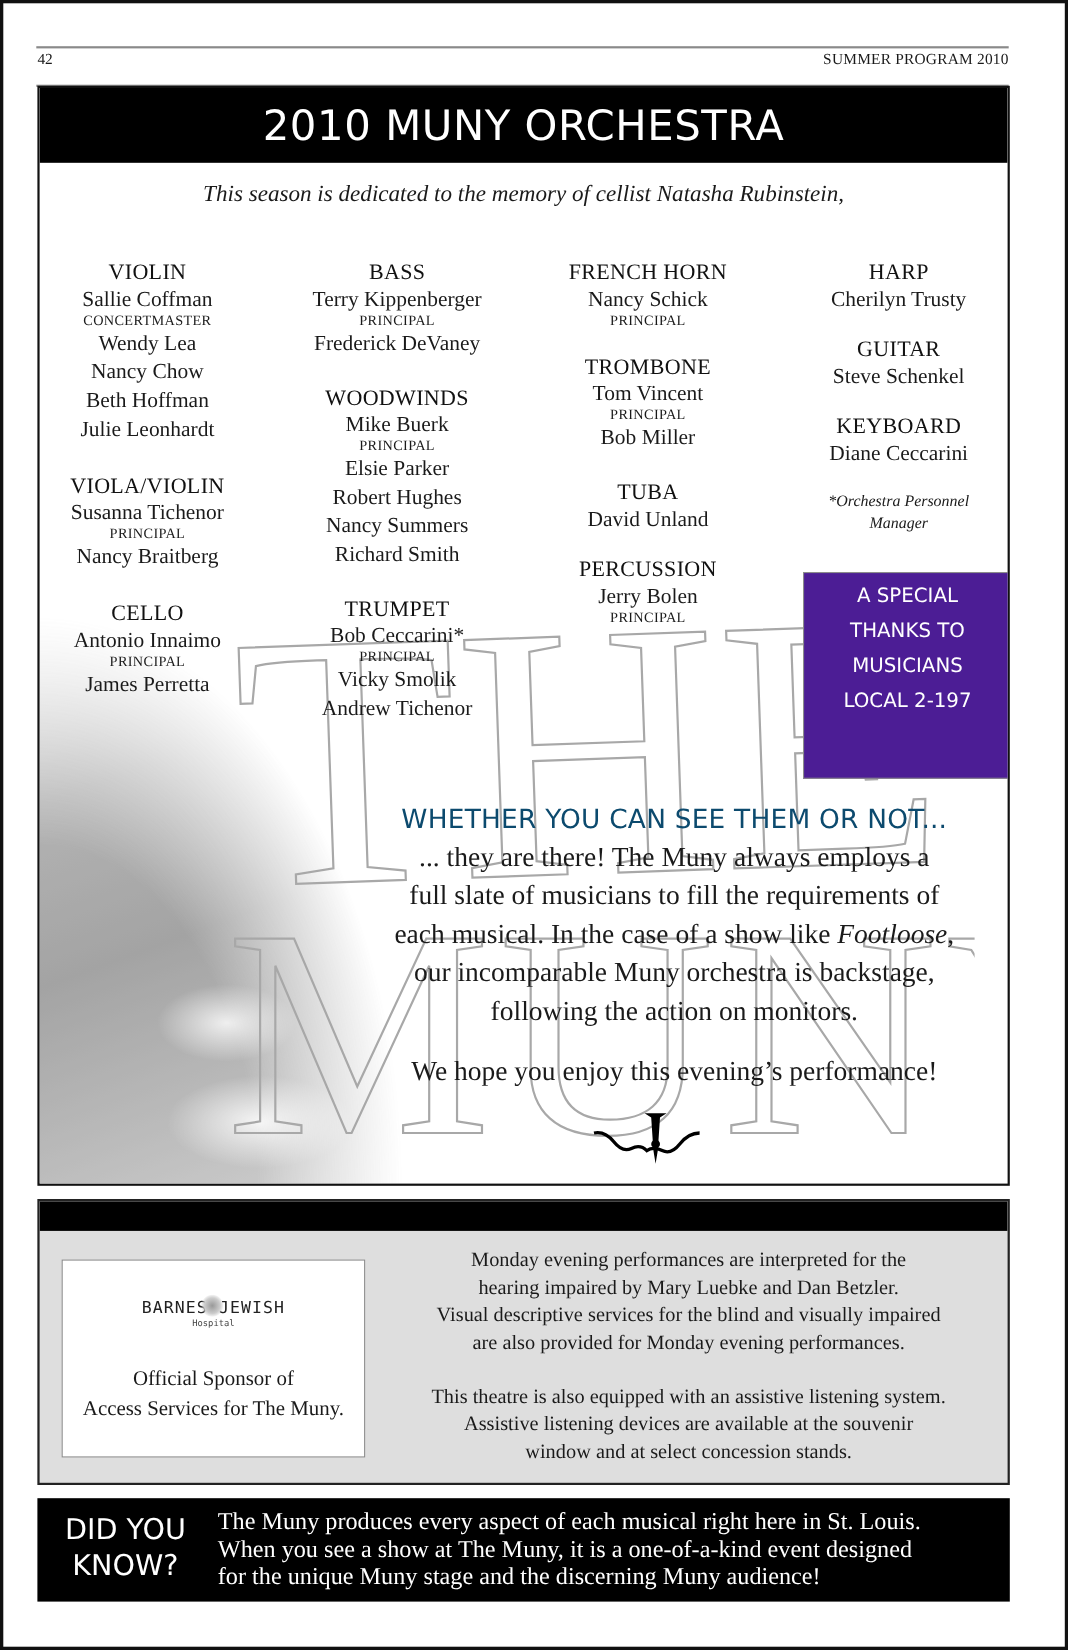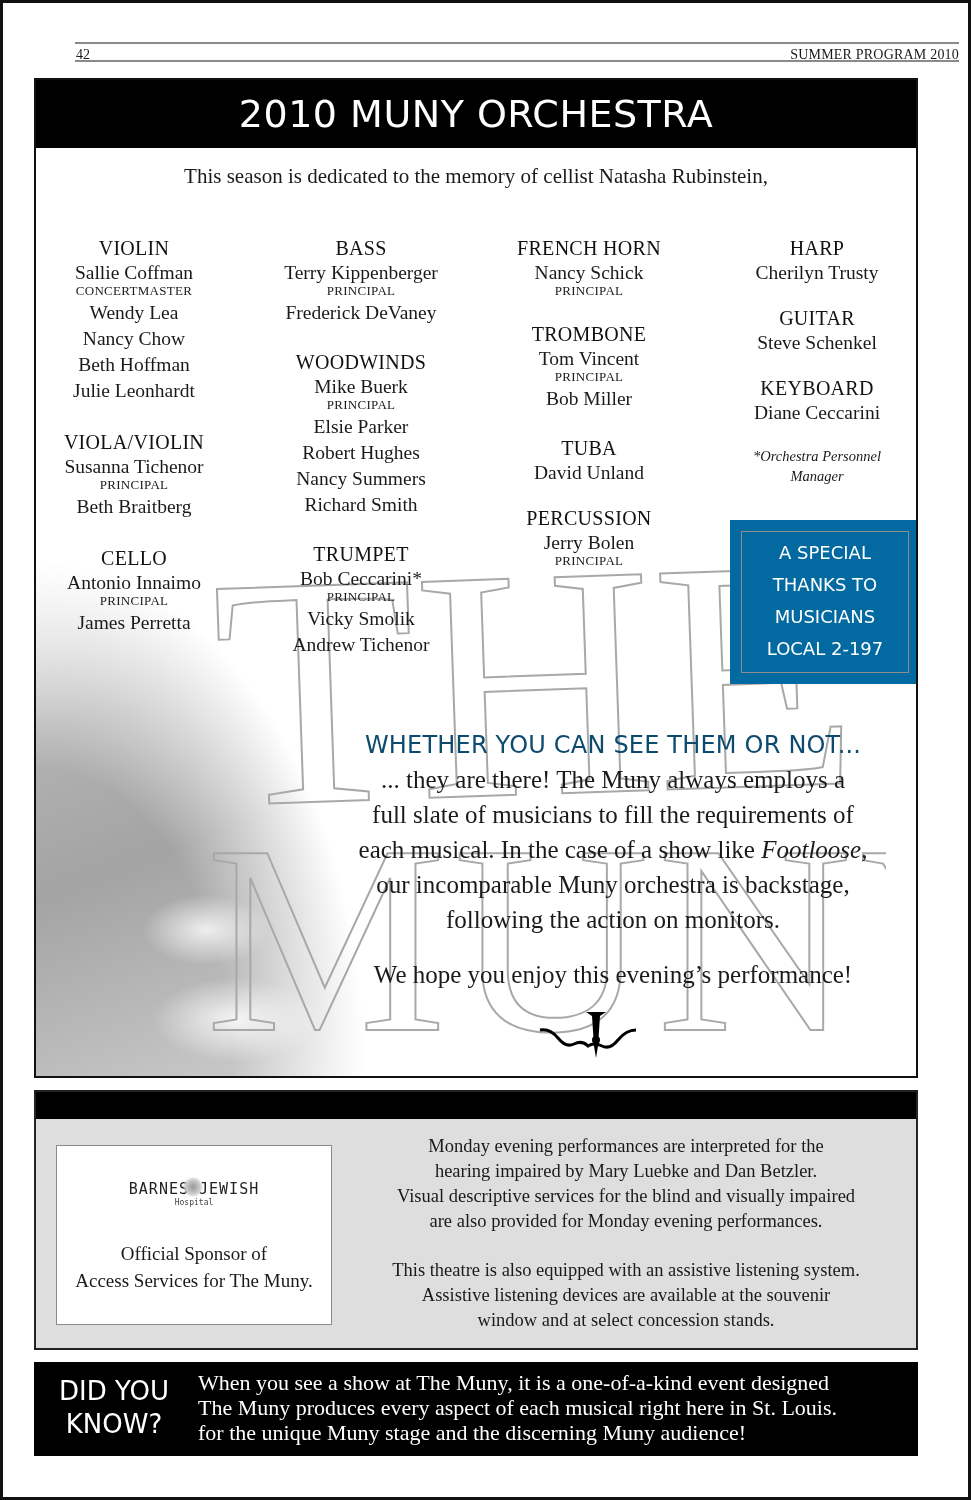--- a/index.html
+++ b/index.html
@@ -1,30 +1,30 @@
 <!DOCTYPE html>
 <html><head>
 <meta charset="utf-8">
 <style>
   * { box-sizing: border-box; margin: 0; padding: 0; }
   html, body { width: 971px; height: 1500px; background: #fff; overflow: hidden; }
   body { position: relative; font-family: "Liberation Serif", "DejaVu Serif", serif; color: #1a1a1a; }
   .frame { position: absolute; left: 0; top: 0; width: 971px; height: 1500px; border: 3px solid #111; }
 
   
-  .run-head { position: absolute; left: 33px; top: 42px; width: 884px; height: 20px;
-    border-top: 2px solid #8a8a8a; border-bottom: 2px solid #8a8a8a; margin-left: 42px; }
+  .run-head { position: absolute; left: 33px; top: 42px; width: 884px; height: 37px;
+    border-top: 2px solid #8a8a8a; border-bottom: 2px solid #8a8a8a; }
   .run-head .pg { position: absolute; left: 1px; top: 3px; font-size: 14px; }
   .run-head .title { position: absolute; right: 0; top: 3px; font-size: 14px; letter-spacing: 0.2px; }
 
   
   .main-box { position: absolute; left: 34px; top: 78px; width: 884px; height: 1000px; border: 2px solid #111; overflow: hidden; }
   .title-bar { position: absolute; left: 0; top: 0; width: 100%; height: 68px; background: #000; color: #fff;
     font-family: "DejaVu Sans", "Liberation Sans", sans-serif; font-size: 38px; text-align: center; line-height: 68px; letter-spacing: 0.5px; }
-  .dedication { position: absolute; left: 0; top: 84px; width: 100%; text-align: center; font-size: 21px; line-height: 25px; }
+  .dedication { position: absolute; left: 0; top: 84px; width: 100%; text-align: center; font-style: italic; font-size: 21px; line-height: 25px; }
 
   
   .photo { position: absolute; left: 0; top: 450px; width: 330px; height: 550px;
     background:
       radial-gradient(ellipse 120px 60px at 200px 490px, rgba(255,255,255,0.85), rgba(255,255,255,0) 70%),
       radial-gradient(ellipse 90px 50px at 170px 400px, rgba(255,255,255,0.8), rgba(255,255,255,0) 70%),
       linear-gradient(160deg, #cfcfcf 0%, #9a9a9a 30%, #858585 55%, #a5a5a5 80%, #c0c0c0 100%);
     -webkit-mask-image: radial-gradient(ellipse 330px 520px at 0% 100%, #000 60%, transparent 100%);
     mask-image: radial-gradient(ellipse 330px 520px at 0% 100%, #000 60%, transparent 100%);
     opacity: 0.75; }
@@ -36,21 +36,21 @@
   .col.c1 { left: 4px; width: 188px; }
   .col.c2 { left: 232px; width: 186px; }
   .col.c3 { left: 460px; width: 186px; }
   .col.c4 { left: 688px; width: 186px; }
   .section { margin-bottom: 20px; }
   .sec-head { font-family: Liberation Serif, serif; font-size: 20px; font-weight: normal; letter-spacing: 0.3px; line-height: 24px; color: #111; }
   .member { font-size: 19.5px; line-height: 26px; }
   .role { font-size: 13px; line-height: 14px; letter-spacing: 0.3px; margin-top: -2px; margin-bottom: 2px; }
   .footnote { font-size: 14.5px; font-style: italic; line-height: 20px; margin-top: 4px; }
 
-  .thanks-box { position: absolute; left: 694px; top: 440px; width: 190px; height: 164px; background: #0369a1; padding: 11px; }
+  .thanks-box { position: absolute; left: 694px; top: 440px; width: 190px; height: 188px; background: #4c1d95; padding: 0; }
   .thanks-inner { width: 100%; height: 100%; border: 1.5px solid #8c8c8c; color: #fff; text-align: center;
     font-family: "DejaVu Sans", "Liberation Sans", sans-serif; font-size: 18px; line-height: 32px; padding-top: 5px; }
 
   .message { position: absolute; left: 292px; top: 648px; width: 570px; text-align: center; }
   .msg-head { font-family: "DejaVu Sans", "Liberation Sans", sans-serif; font-size: 24px; line-height: 34px; color: #0c4a6e; letter-spacing: 0.2px; text-align: center; }
   .msg-body { font-size: 25px; line-height: 35px; }
   .msg-body em { font-style: italic; }
   .msg-close { font-size: 25px; line-height: 35px; margin-top: 20px; }
   .ornament { position: absolute; left: 500px; top: 930px; width: 120px; height: 52px; }
 
@@ -102,21 +102,21 @@
       <div class="role">CONCERTMASTER</div>
       <div class="member">Wendy Lea</div>
       <div class="member">Nancy Chow</div>
       <div class="member">Beth Hoffman</div>
       <div class="member">Julie Leonhardt</div>
     </div>
     <div class="section" style="margin-top:26px">
       <div class="sec-head">VIOLA/VIOLIN</div>
       <div class="member">Susanna Tichenor</div>
       <div class="role">PRINCIPAL</div>
-      <div class="member">Beth Braitberg</div>
+      <div class="member">Nancy Braitberg</div>
     </div>
     <div class="section" style="margin-top:26px">
       <div class="sec-head">CELLO</div>
       <div class="member">Antonio Innaimo</div>
       <div class="role">PRINCIPAL</div>
       <div class="member">James Perretta</div>
     </div>
   </div>
 
   <div class="col c2">
@@ -238,17 +238,17 @@
     <div>window and at select concession stands.</div>
   </div>
 </div>
 
 <div class="dyk">
   <div class="dyk-label">
     <div>DID YOU</div>
     <div>KNOW?</div>
   </div>
   <div class="dyk-text">
+    <div>The Muny produces every aspect of each musical right here in St. Louis.</div>
     <div>When you see a show at The Muny, it is a one-of-a-kind event designed</div>
-    <div>The Muny produces every aspect of each musical right here in St. Louis.</div>
     <div>for the unique Muny stage and the discerning Muny audience!</div>
   </div>
 </div>
 
 </body></html>

